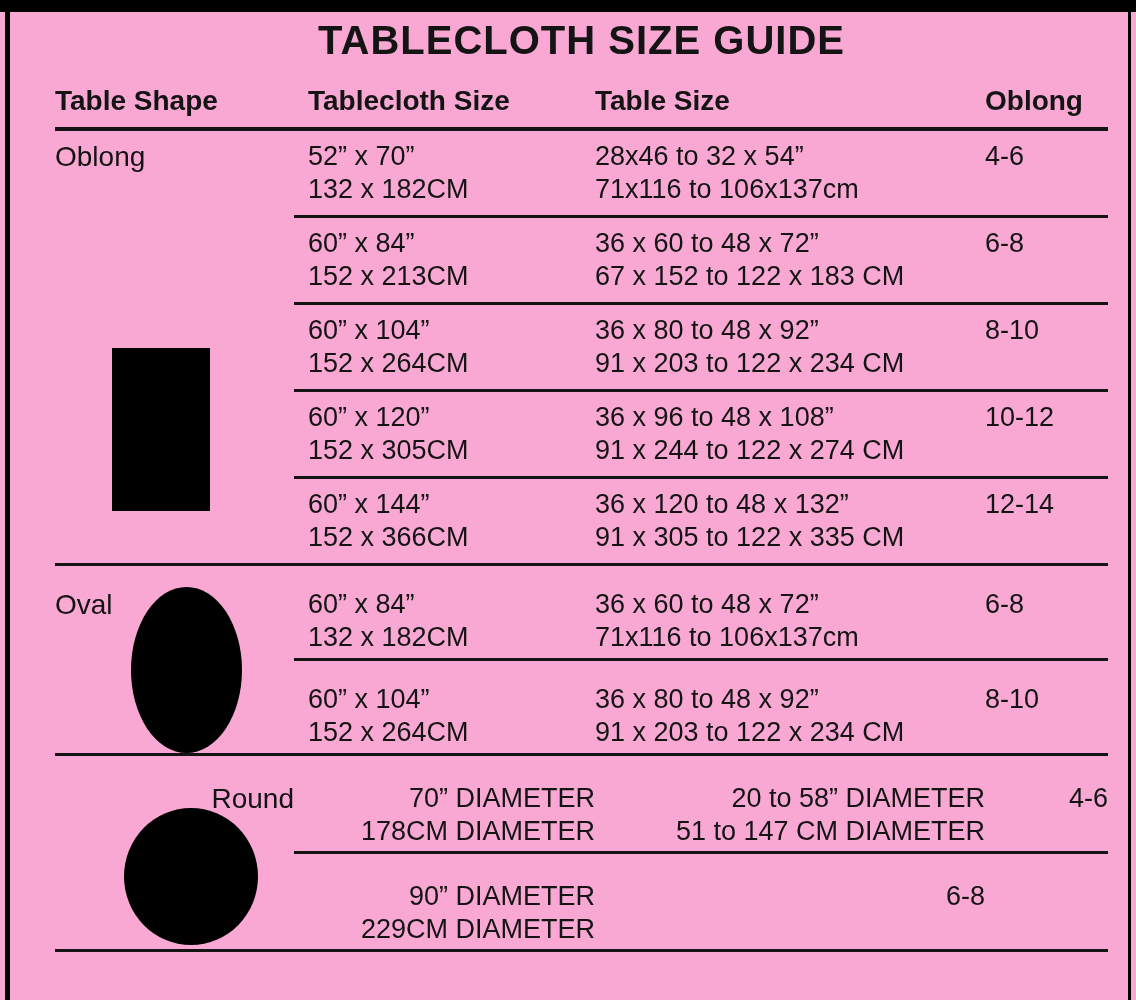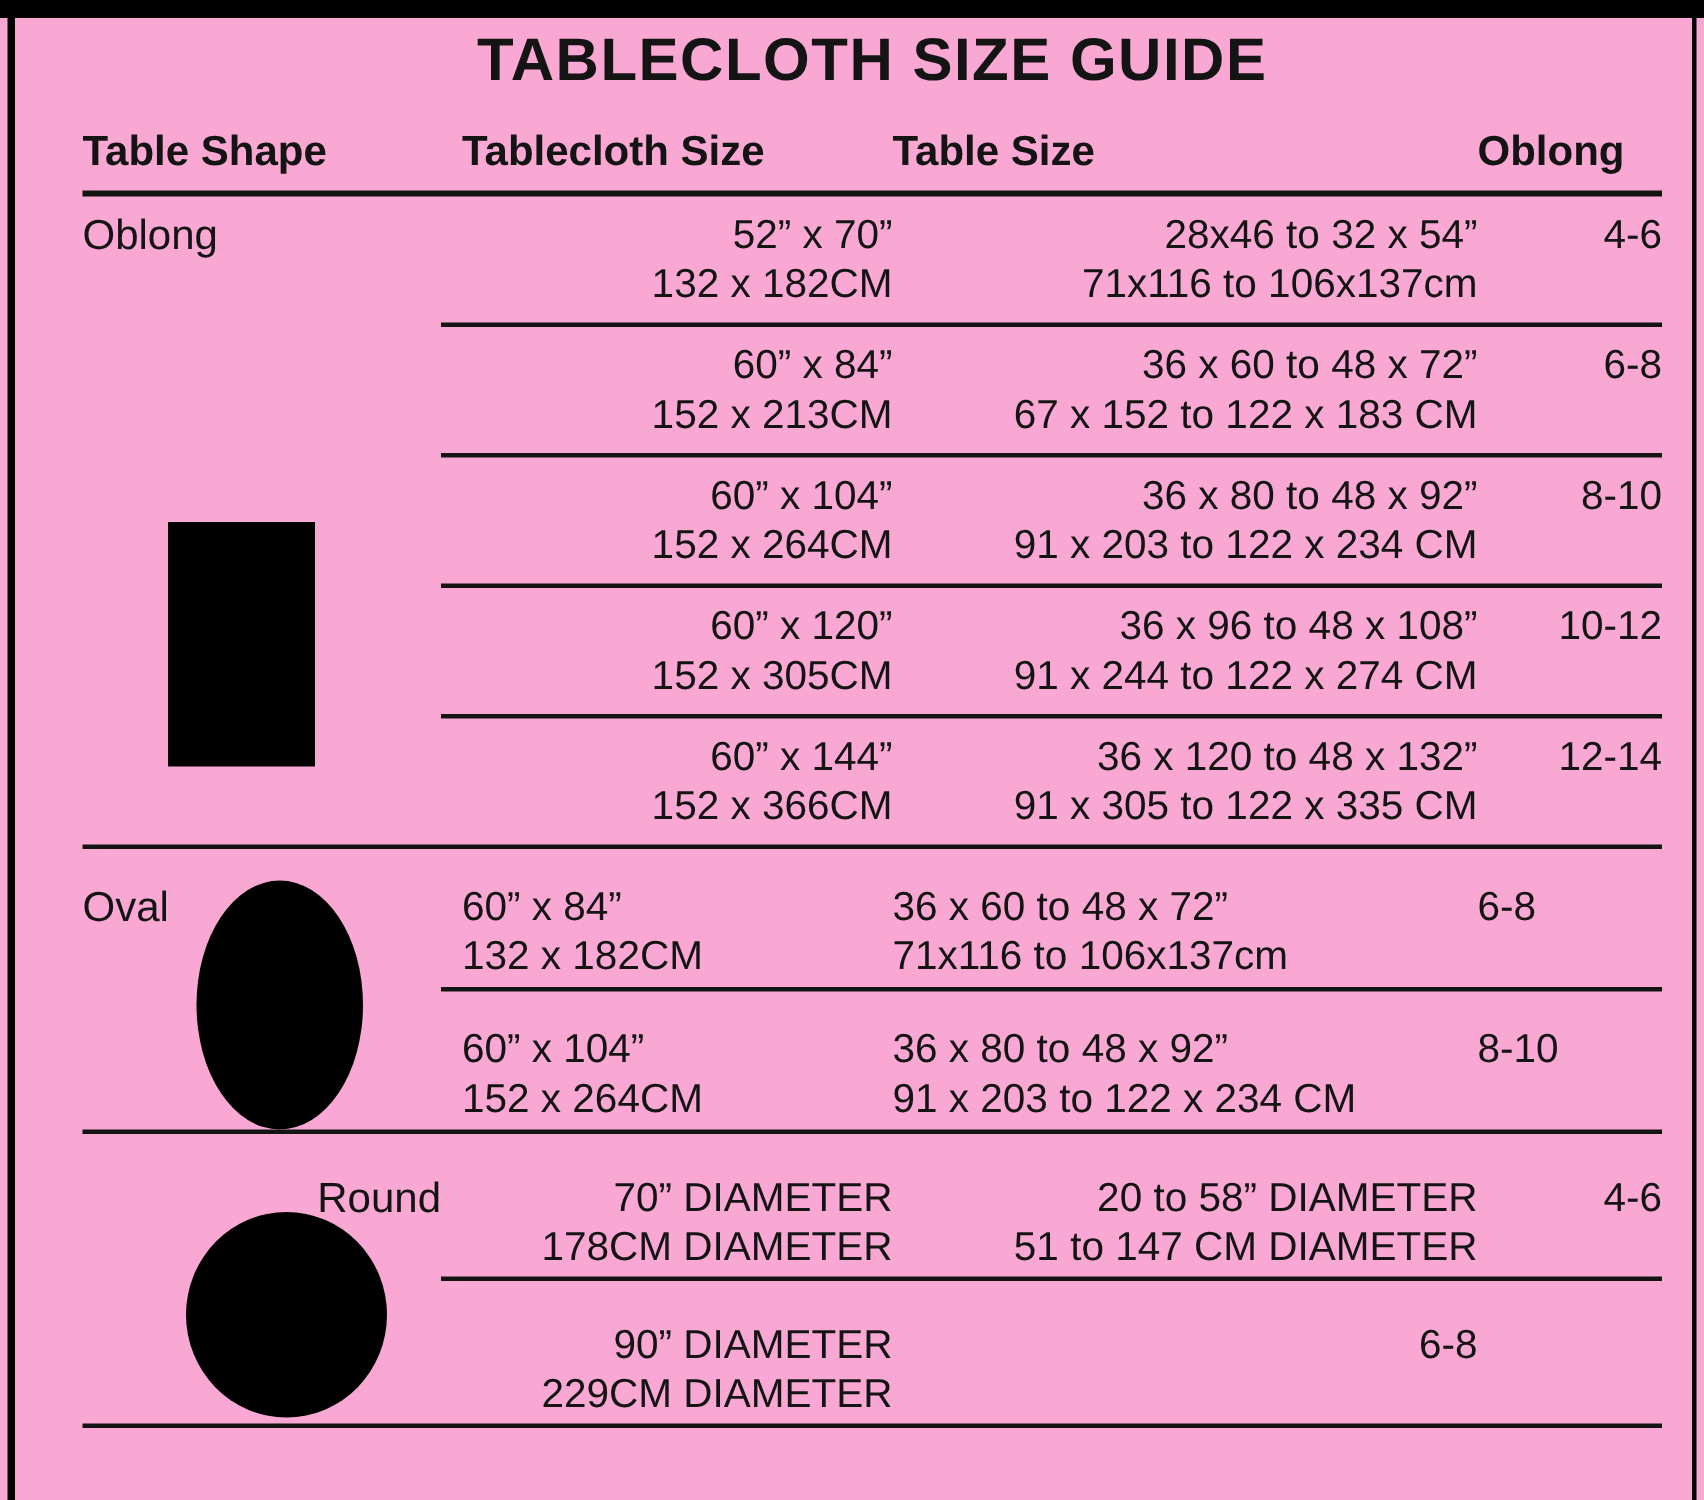--- a/index.html
+++ b/index.html
@@ -51,21 +51,21 @@
   .sec-round  .shape-label { padding-top: 26px; }
 
   .shape { position: absolute; background: #000; }
   .shape.rect    { left: 57px; top: 217px; width: 98px;  height: 163px; }
   .shape.ellipse { left: 76px; top: 21px;  width: 111px; height: 166px; border-radius: 50%; }
   .shape.circle  { left: 69px; top: 52px;  width: 134px; height: 137px; border-radius: 50%; }
 
   .rows { flex: 1; display: flex; flex-direction: column; }
   .row { display: grid; grid-template-columns: 301px 390px 1fr; }
   .row + .row { border-top: 3px solid #141414; }
-  .sec-oblong .row { padding: 9px 0 9px 0; text-align: right; }
+  .sec-oblong .row { padding: 9px 0 9px 0; }
   .sec-oval   .row { padding: 22px 0 4px 0; }
   .sec-round  .row { padding: 26px 0 3px 0; }
 
   .cell span { display: block; font-size: 27px; line-height: 33px; white-space: nowrap; }
   .cell.tc { padding-left: 14px; }
 </style>
 </head>
 <body>
 
 <div class="page">

